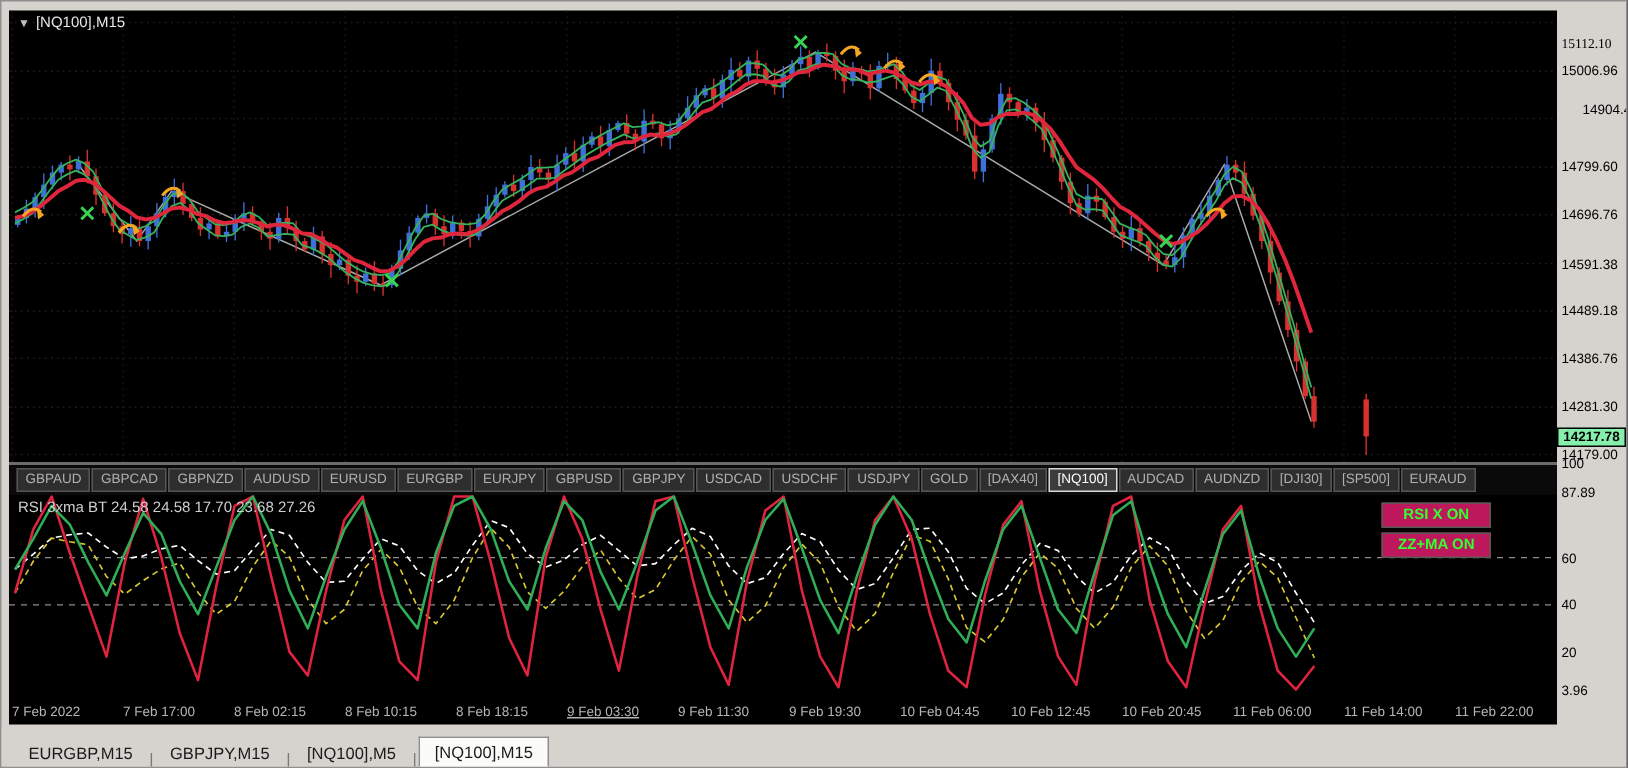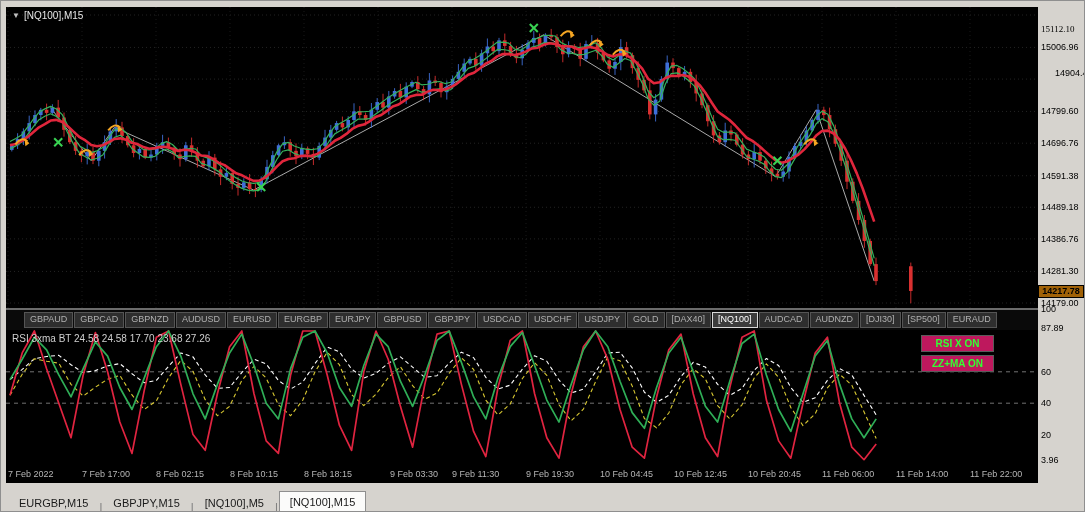--- a/index.html
+++ b/index.html
@@ -2,32 +2,32 @@
 <html><head>
 <meta charset="utf-8">
 <style>
   html,body{margin:0;padding:0;background:#4a4a4a;}
   *{box-sizing:border-box;font-family:"Liberation Sans",sans-serif;}
   .window{position:relative;width:1085px;height:512px;background:#d6d3ce;border:1px solid #8f8f8f;overflow:hidden;}
   .chart-area{position:absolute;left:5px;top:6px;width:1032px;height:302px;background:#000;}
   .chart-title{position:absolute;left:6px;top:3px;font-size:10px;color:#e6e6e6;z-index:3;display:flex;align-items:center;gap:4px;}
   .chart-title .tri{font-size:8px;color:#c0c0c0;cursor:pointer;}
   .splitter{position:absolute;left:5px;top:307px;width:1032px;height:2px;background:#6b6b6b;}
-  .symbol-tabs{position:absolute;left:5px;top:309px;width:1032px;height:20px;background:#0a0a0a;display:flex;align-items:center;gap:1px;padding-left:18px;overflow:hidden;}
+  .symbol-tabs{position:absolute;left:5px;top:309px;width:1032px;height:20px;background:#0a0a0a;display:flex;align-items:center;gap:1px;padding-left:5px;overflow:hidden;}
   .sym-tab{font-size:9px;color:#b0b0b0;background:#2e2e2e;border:1px solid #555;padding:2px 5px 3px;white-space:nowrap;cursor:pointer;line-height:1;}
   .sym-tab.active{color:#fff;border-color:#d8d8d8;background:#3c3c3c;}
   .rsi-area{position:absolute;left:5px;top:329px;width:1032px;height:136px;background:#000;}
   .rsi-label{position:absolute;left:6px;top:3px;font-size:10px;color:#cfcfcf;z-index:3;}
   .rsi-buttons{position:absolute;right:44px;top:5px;display:flex;flex-direction:column;gap:3px;z-index:3;}
   .rsi-btn{background:#be185d;color:#33ff33;font-size:10px;font-weight:bold;padding:1px 10px;text-align:center;border:1px solid #5a5a5a;cursor:pointer;line-height:13px;}
   .time-axis{position:absolute;left:5px;top:465px;width:1032px;height:17px;background:#000;overflow:hidden;}
   .time-label{position:absolute;top:3px;font-size:9px;color:#b5b5b5;white-space:nowrap;}
   .scale-col{position:absolute;left:1037px;top:6px;width:47px;height:476px;background:#d6d3ce;}
   .scale-label{position:absolute;left:3px;font-size:9px;color:#000;white-space:nowrap;}
-  .price-badge{position:absolute;left:0px;width:46px;height:13px;background:#a16207;border:1px solid #000;font-size:9px;font-weight:bold;color:#000;text-align:center;line-height:11px;z-index:4;}
+  .price-badge{position:absolute;left:0px;width:46px;height:13px;background:#86efac;border:1px solid #000;font-size:9px;font-weight:bold;color:#000;text-align:center;line-height:11px;z-index:4;}
   .bottom-tabs{position:absolute;left:0;top:483px;width:1085px;height:29px;background:#d6d3ce;display:flex;align-items:flex-end;padding-left:8px;font-size:11px;color:#1a1a1a;}
   .btab{padding:4px 10px;cursor:pointer;white-space:nowrap;}
   .btab.active{background:#fbfbfa;border:1px solid #8f8f8f;border-bottom:1px solid #fbfbfa;}
   .btab-sep{color:#777;margin:0 1px;}
   svg{display:block;}
 </style>
 </head>
 <body>
 
 <div class="window">
@@ -433,21 +433,21 @@
         <polyline points="4,49.650000000000006 16.2,29.240000000000002 28.4,7.260000000000002 40.599999999999994,19.82 52.8,44.94 65,66.92 77.19999999999999,38.660000000000004 89.39999999999999,11.969999999999999 101.6,26.1 113.8,57.5 126,79.48 138.2,48.08 150.39999999999998,16.68 162.6,1 174.79999999999998,26.1 187,63.78 199.2,88.9 211.39999999999998,54.36 223.6,22.96 235.79999999999998,4.120000000000001 248,35.52 260.2,73.2 272.4,88.9 284.59999999999997,38.660000000000004 296.79999999999995,7.260000000000002 309,1 321.2,22.96 333.4,57.5 345.59999999999997,76.34 357.79999999999995,35.52 370,4.120000000000001 382.2,16.68 394.4,51.22 406.59999999999997,76.34 418.79999999999995,44.94 431,10.400000000000002 443.2,1 455.4,32.38 467.59999999999997,66.92 479.79999999999995,88.9 492,48.08 504.2,16.68 516.4,2.5500000000000007 528.6,35.52 540.8,70.06 553,92.04 565.1999999999999,54.36 577.4,19.82 589.5999999999999,1 601.8,16.68 614,51.22 626.1999999999999,82.62 638.4,98.32000000000001 650.5999999999999,57.5 662.8,22.96 675,7.260000000000002 687.1999999999999,41.800000000000004 699.4,76.34 711.5999999999999,92.04 723.8,51.22 736,13.54 748.1999999999999,4.120000000000001 760.4,44.94 772.5999999999999,79.48 784.8,101.46000000000001 797,63.78 809.1999999999999,26.1 821.4,10.400000000000002 833.5999999999999,54.36 845.8,88.9 858,107.74000000000001 870.1999999999999,88.9" fill="none" stroke="#2fae57" stroke-width="1.7" stroke-linejoin="round"></polyline>
       </svg>
   </div>
 
   <div class="time-axis" id="time-axis">
       <div class="time-label" style="left: 2px;">7 Feb 2022</div>
       <div class="time-label" style="left: 76px;">7 Feb 17:00</div>
       <div class="time-label" style="left: 150px;">8 Feb 02:15</div>
       <div class="time-label" style="left: 224px;">8 Feb 10:15</div>
       <div class="time-label" style="left: 298px;">8 Feb 18:15</div>
-      <div class="time-label" style="left: 384px;">9 Feb 03:30</div>
+      <div class="time-label" style="left: 372px; text-decoration: underline;">9 Feb 03:30</div>
       <div class="time-label" style="left: 446px;">9 Feb 11:30</div>
       <div class="time-label" style="left: 520px;">9 Feb 19:30</div>
       <div class="time-label" style="left: 594px;">10 Feb 04:45</div>
       <div class="time-label" style="left: 668px;">10 Feb 12:45</div>
       <div class="time-label" style="left: 742px;">10 Feb 20:45</div>
       <div class="time-label" style="left: 816px;">11 Feb 06:00</div>
       <div class="time-label" style="left: 890px;">11 Feb 14:00</div>
       <div class="time-label" style="left: 964px;">11 Feb 22:00</div>
     </div>
 

